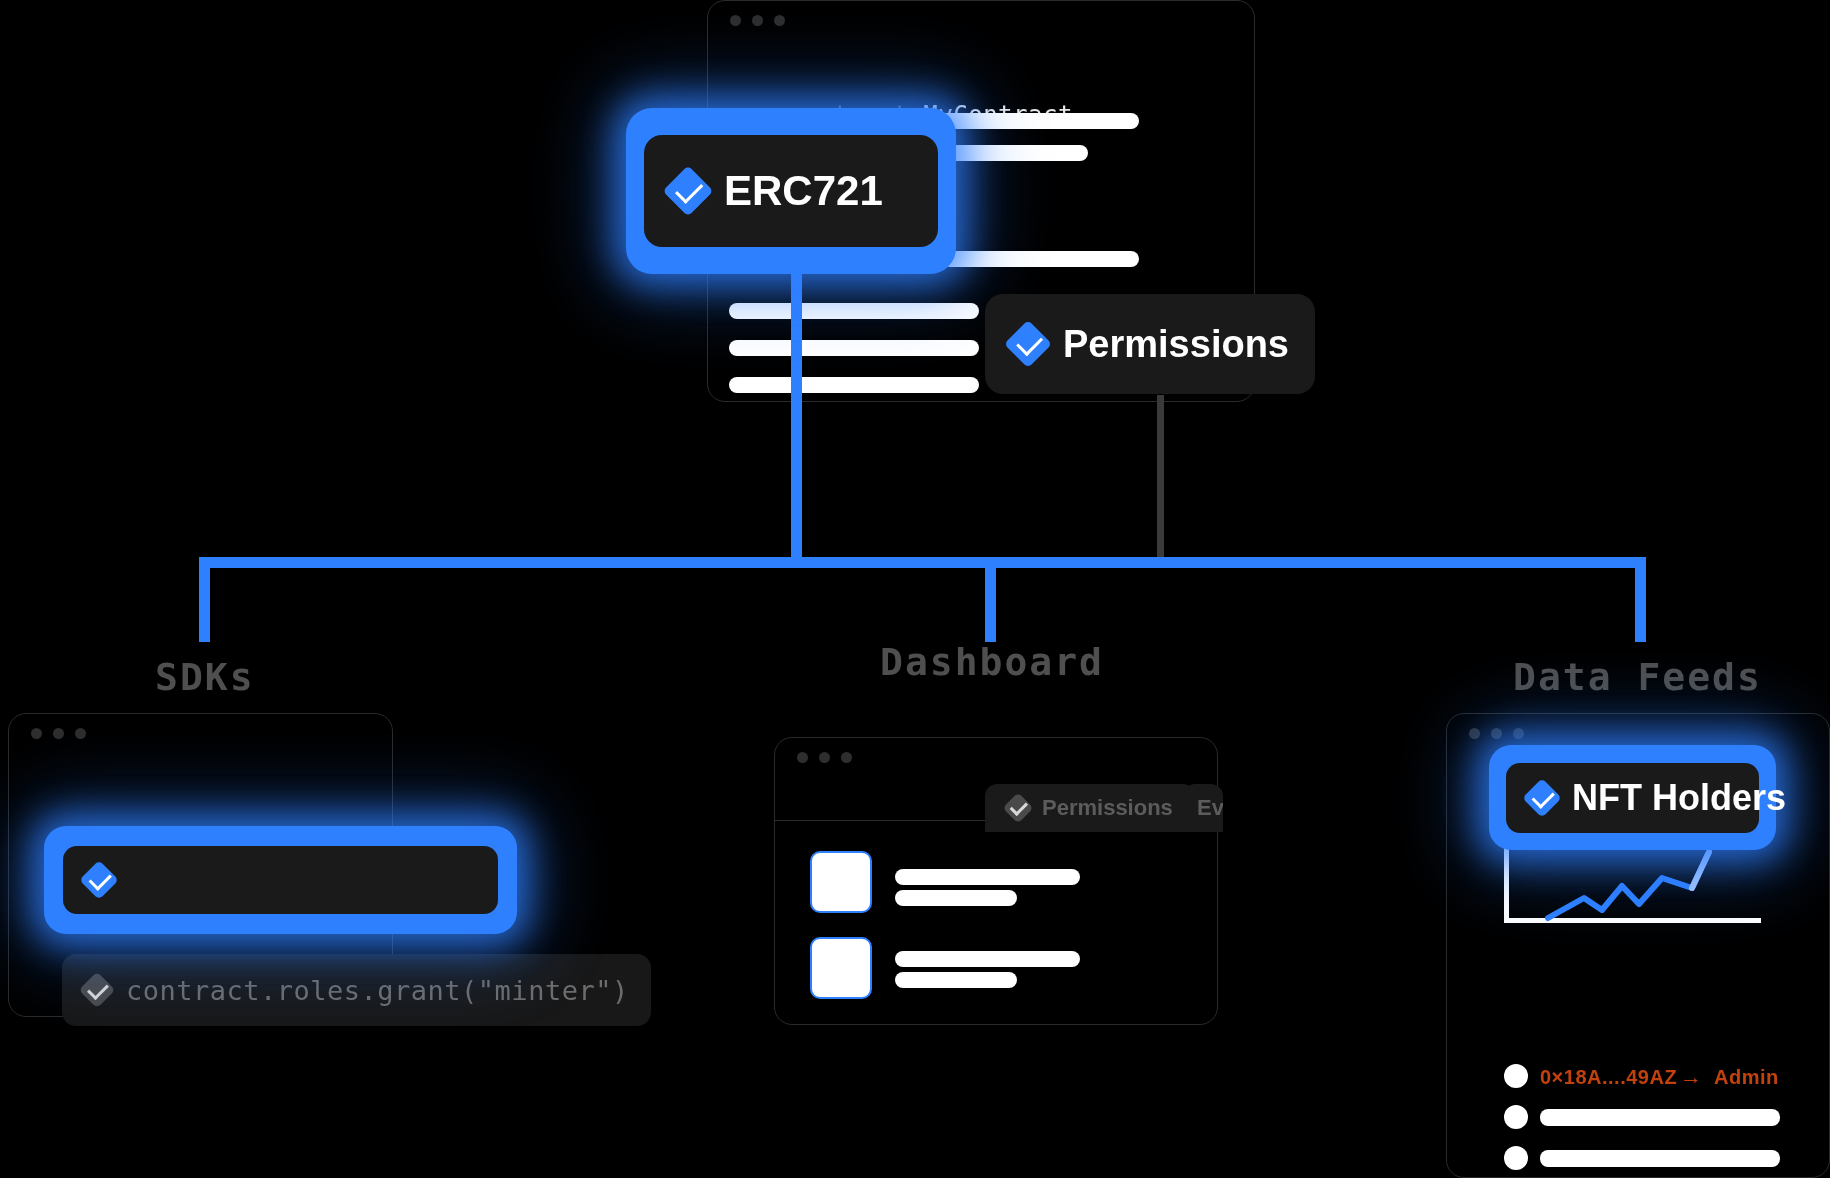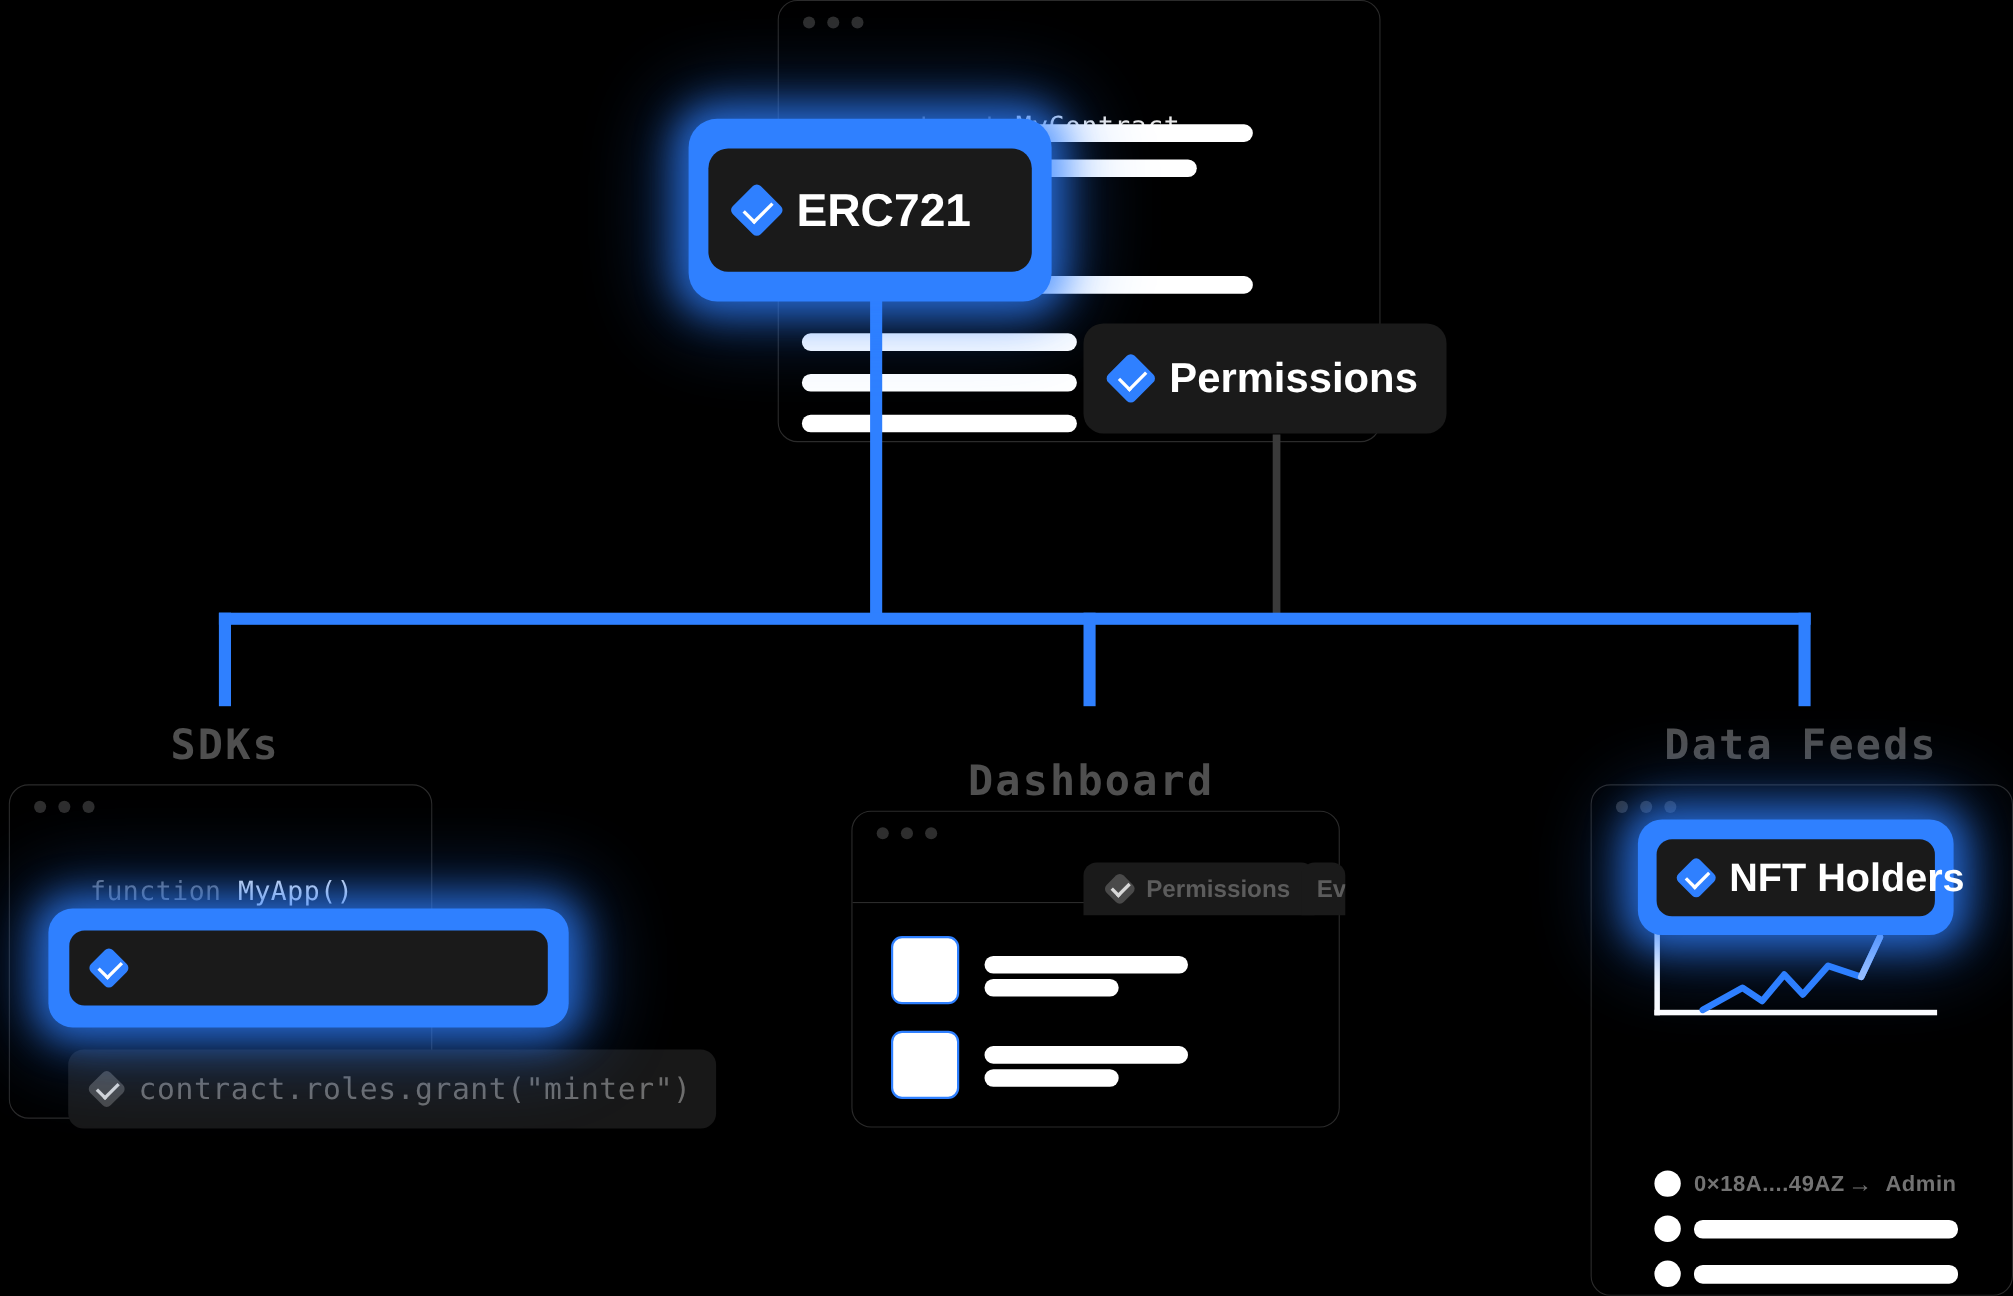--- a/index.html
+++ b/index.html
@@ -112,21 +112,21 @@
     position: absolute;
     background: #fff;
     border: 2px solid #2f80ff;
     border-radius: 10px;
   }
 
   
   .axis { position: absolute; background: #fff; }
   .log-dot { position: absolute; width: 24px; height: 24px; border-radius: 50%; background: #fff; }
   .log-text {
-    position: absolute; color: #737373; font-size: 20px; font-weight: 700;
+    position: absolute; color: #c2410c; font-size: 20px; font-weight: 700;
     white-space: nowrap; letter-spacing: .5px;
   }
 </style>
 </head>
 <body>
 
 <div id="stage">
 
   <div class="window" style="left:707px; top:0px; width:548px; height:402px;">
     <div class="dots" style="left:22px; top:14px;">
@@ -162,34 +162,31 @@
     <span class="diamond" style="width:34px;height:34px;"></span>
     <span class="badge-label" style="font-size:38px;">Permissions</span>
   </div>
 
   <div class="line" style="left:199px; top:557px; width:1447px; height:11px;"></div>
   <div class="line" style="left:199px; top:557px; width:11px; height:85px;"></div>
   <div class="line" style="left:985px; top:557px; width:11px; height:85px;"></div>
   <div class="line" style="left:1635px; top:557px; width:11px; height:85px;"></div>
 
   <div class="section-title" style="left:155px; top:655px;">SDKs</div>
-  <div class="section-title" style="left:880px; top:688px;">Dashboard</div>
+  <div class="section-title" style="left:880px; top:640px;">Dashboard</div>
   <div class="section-title" style="left:1513px; top:655px;">Data  Feeds</div>
 
   <div class="window" style="left:8px; top:713px; width:385px; height:304px;">
     <div class="dots" style="left:22px; top:14px;">
       <i></i>
       <i></i>
       <i></i>
     </div>
   </div>
 
-  <div class="code" style="position:absolute; left:22px; top:768px; font-size:24px;">
-    <span class="c-dim">function</span><span class="c-dim"> </span><span class="c-white">MyApp()</span>
-  </div>
 
   <div class="badge muted" style="left:62px; top:954px; height:72px; border-radius:14px; padding:0 22px; gap:16px;">
     <span class="diamond grey" style="width:26px;height:26px;"></span>
     <span class="code c-dim" style="font-size:27px;">contract.roles.grant("minter")</span>
   </div>
 
   <div class="glow" style="left:44px; top:826px; width:473px; height:108px; border-radius:22px;">
     <div class="badge" style="width:435px; height:68px; border-radius:14px; padding:0 22px; gap:20px;">
       <span class="diamond" style="width:28px;height:28px;"></span>
     </div>

